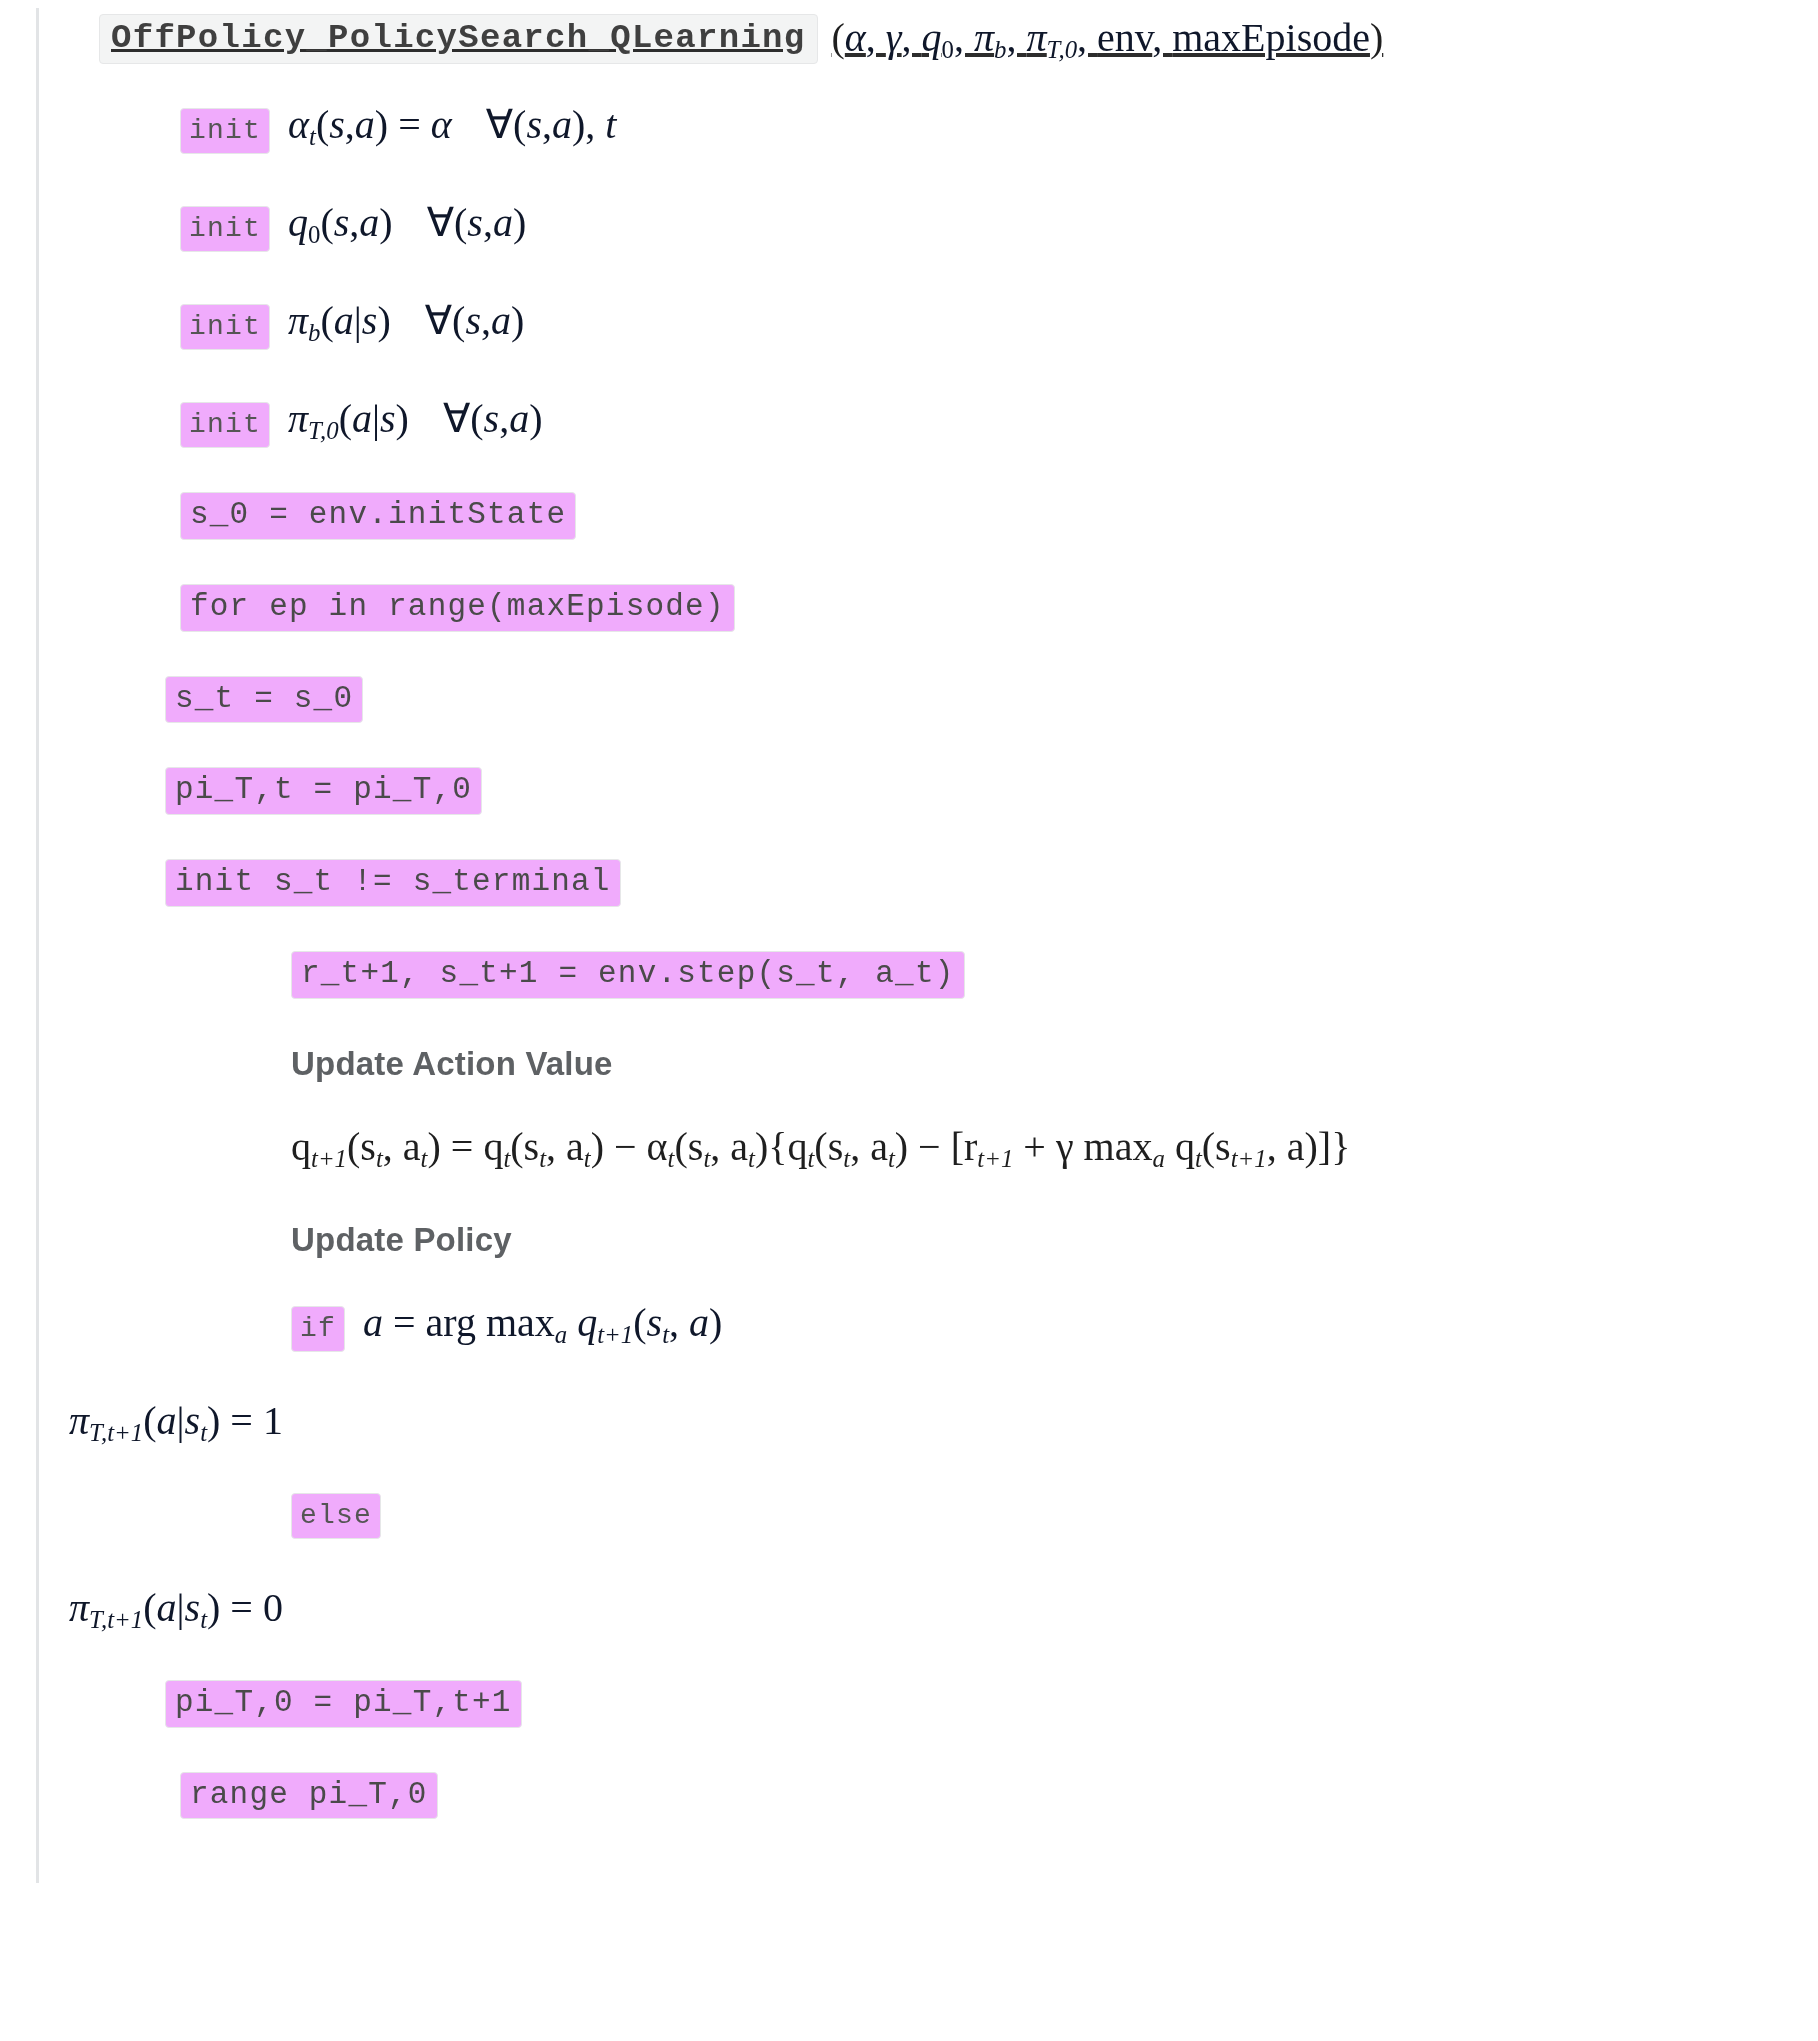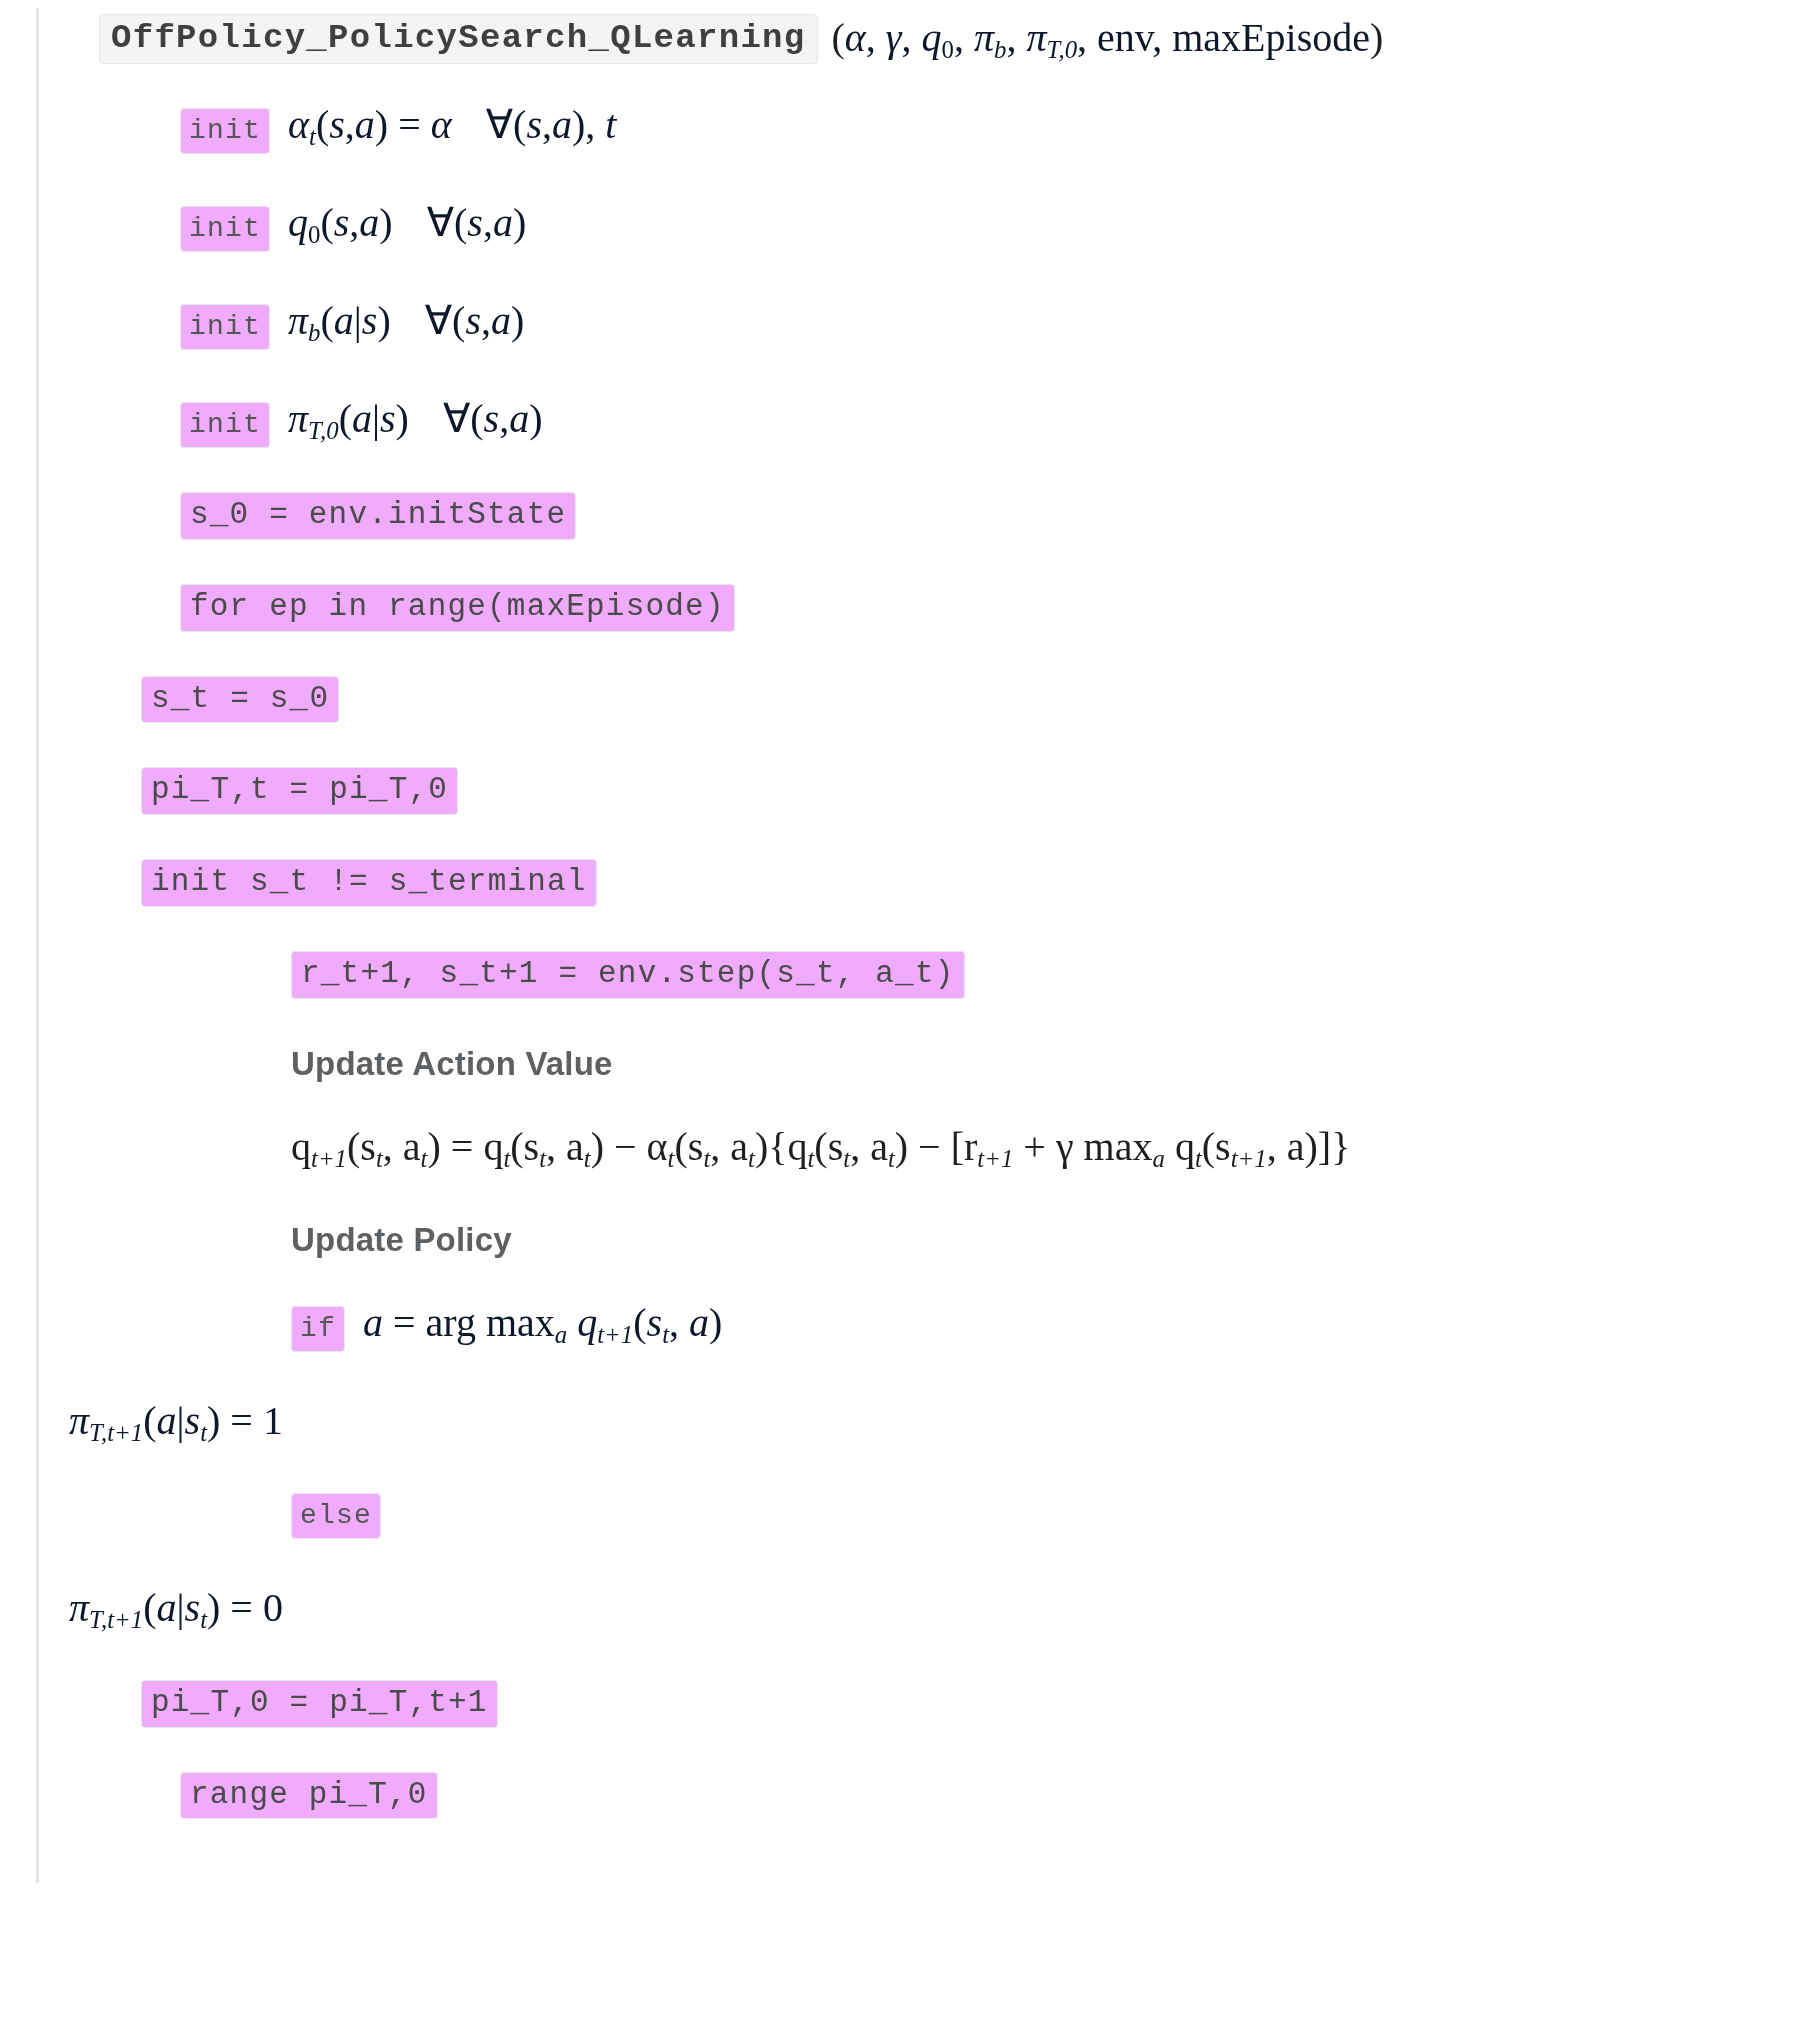--- a/index.html
+++ b/index.html
@@ -33,21 +33,21 @@
   }
   .line {
     display: flex;
     align-items: baseline;
     flex-wrap: wrap;
     margin: 0 0 44px 0;
     line-height: 1.25;
   }
   .line.tight { margin-bottom: 38px; }
   .ind1 { margin-left: 111px; }
-  .ind2 { margin-left: 72px; }
+  .ind2 { margin-left: 96px; }
   .ind3 { margin-left: 222px; }
   .ind4 { }
 
   
   .code {
     font-family: "Liberation Mono", monospace;
     background: #f0abfc;
     border: 1px solid #e6e7e8;
     border-radius: 4px;
     color: #4a4a4a;
@@ -98,20 +98,21 @@
     font-weight: bold;
     font-size: 33px;
     color: #5e6164;
     letter-spacing: 0.2px;
   }
   .title-row {
     display: flex;
     align-items: flex-end;
     margin: 0 0 36px 0;
     padding-left: 30px;
+    text-decoration: underline;
   }
   .title-args {
     font-family: "Liberation Serif", serif;
     font-size: 40px;
     margin-left: 14px;
     color: #1f1f1f;
     white-space: nowrap;
   }
   .formula-big {
     font-family: "Liberation Serif", serif;

